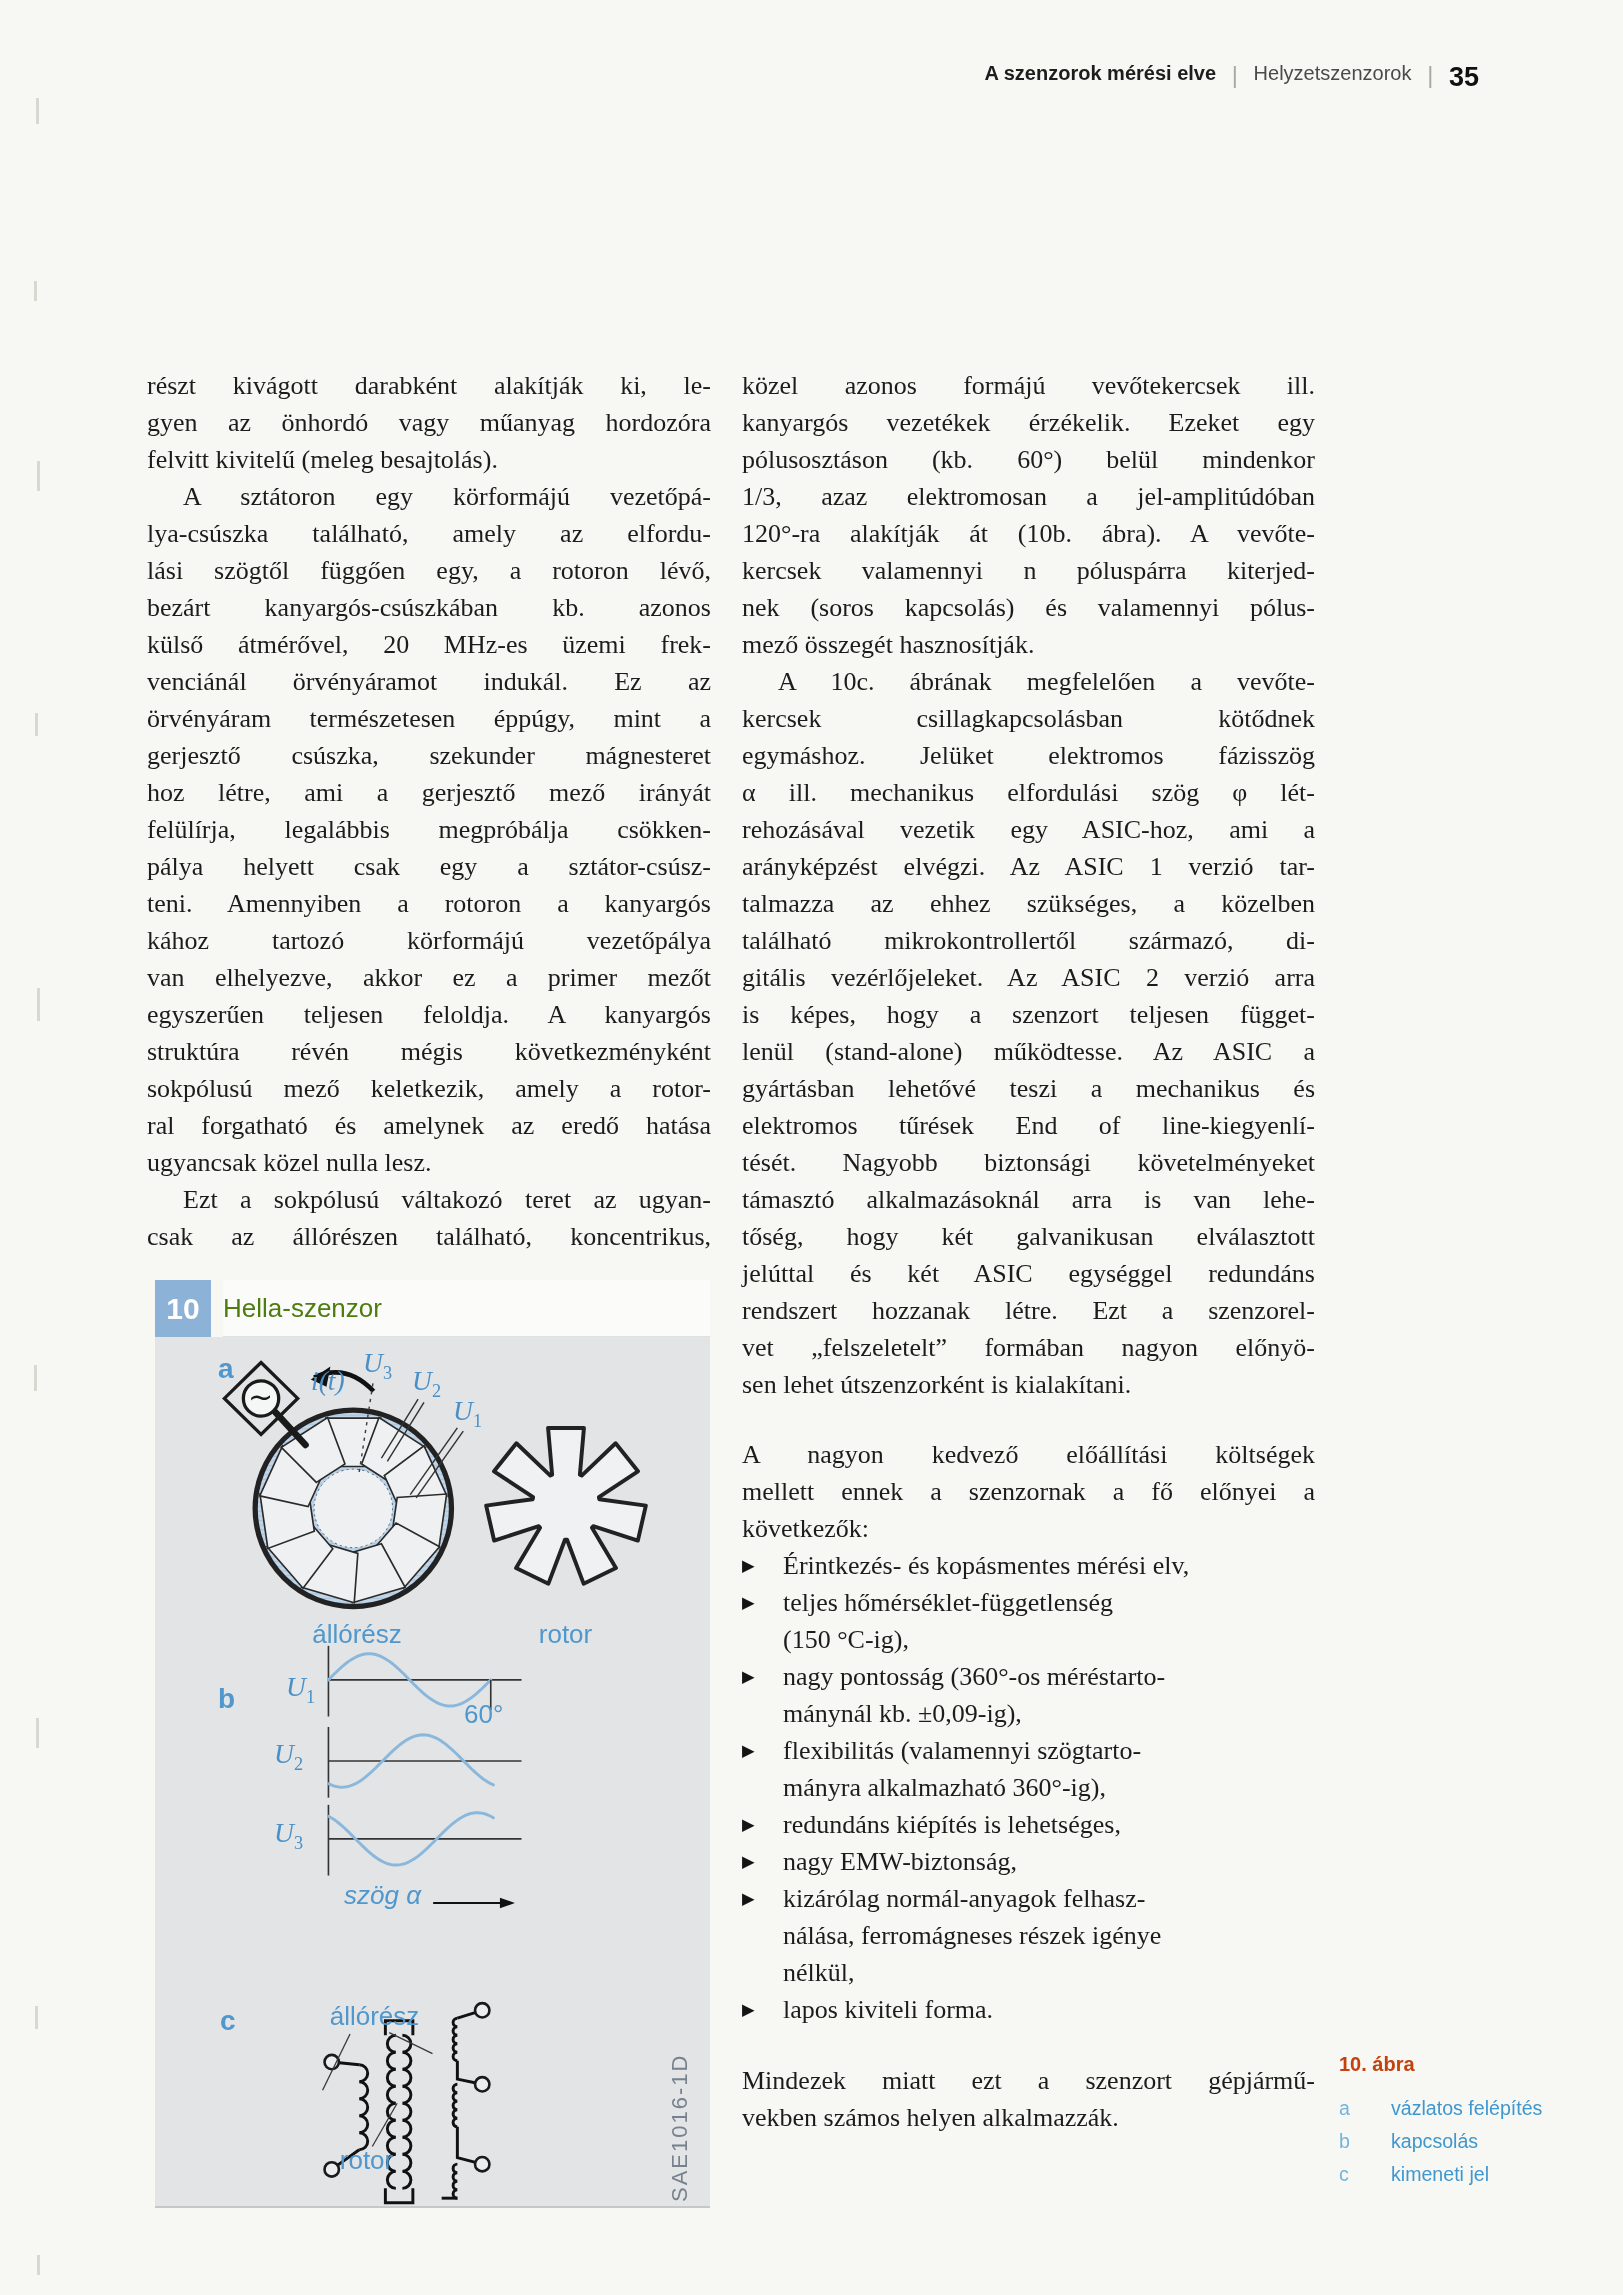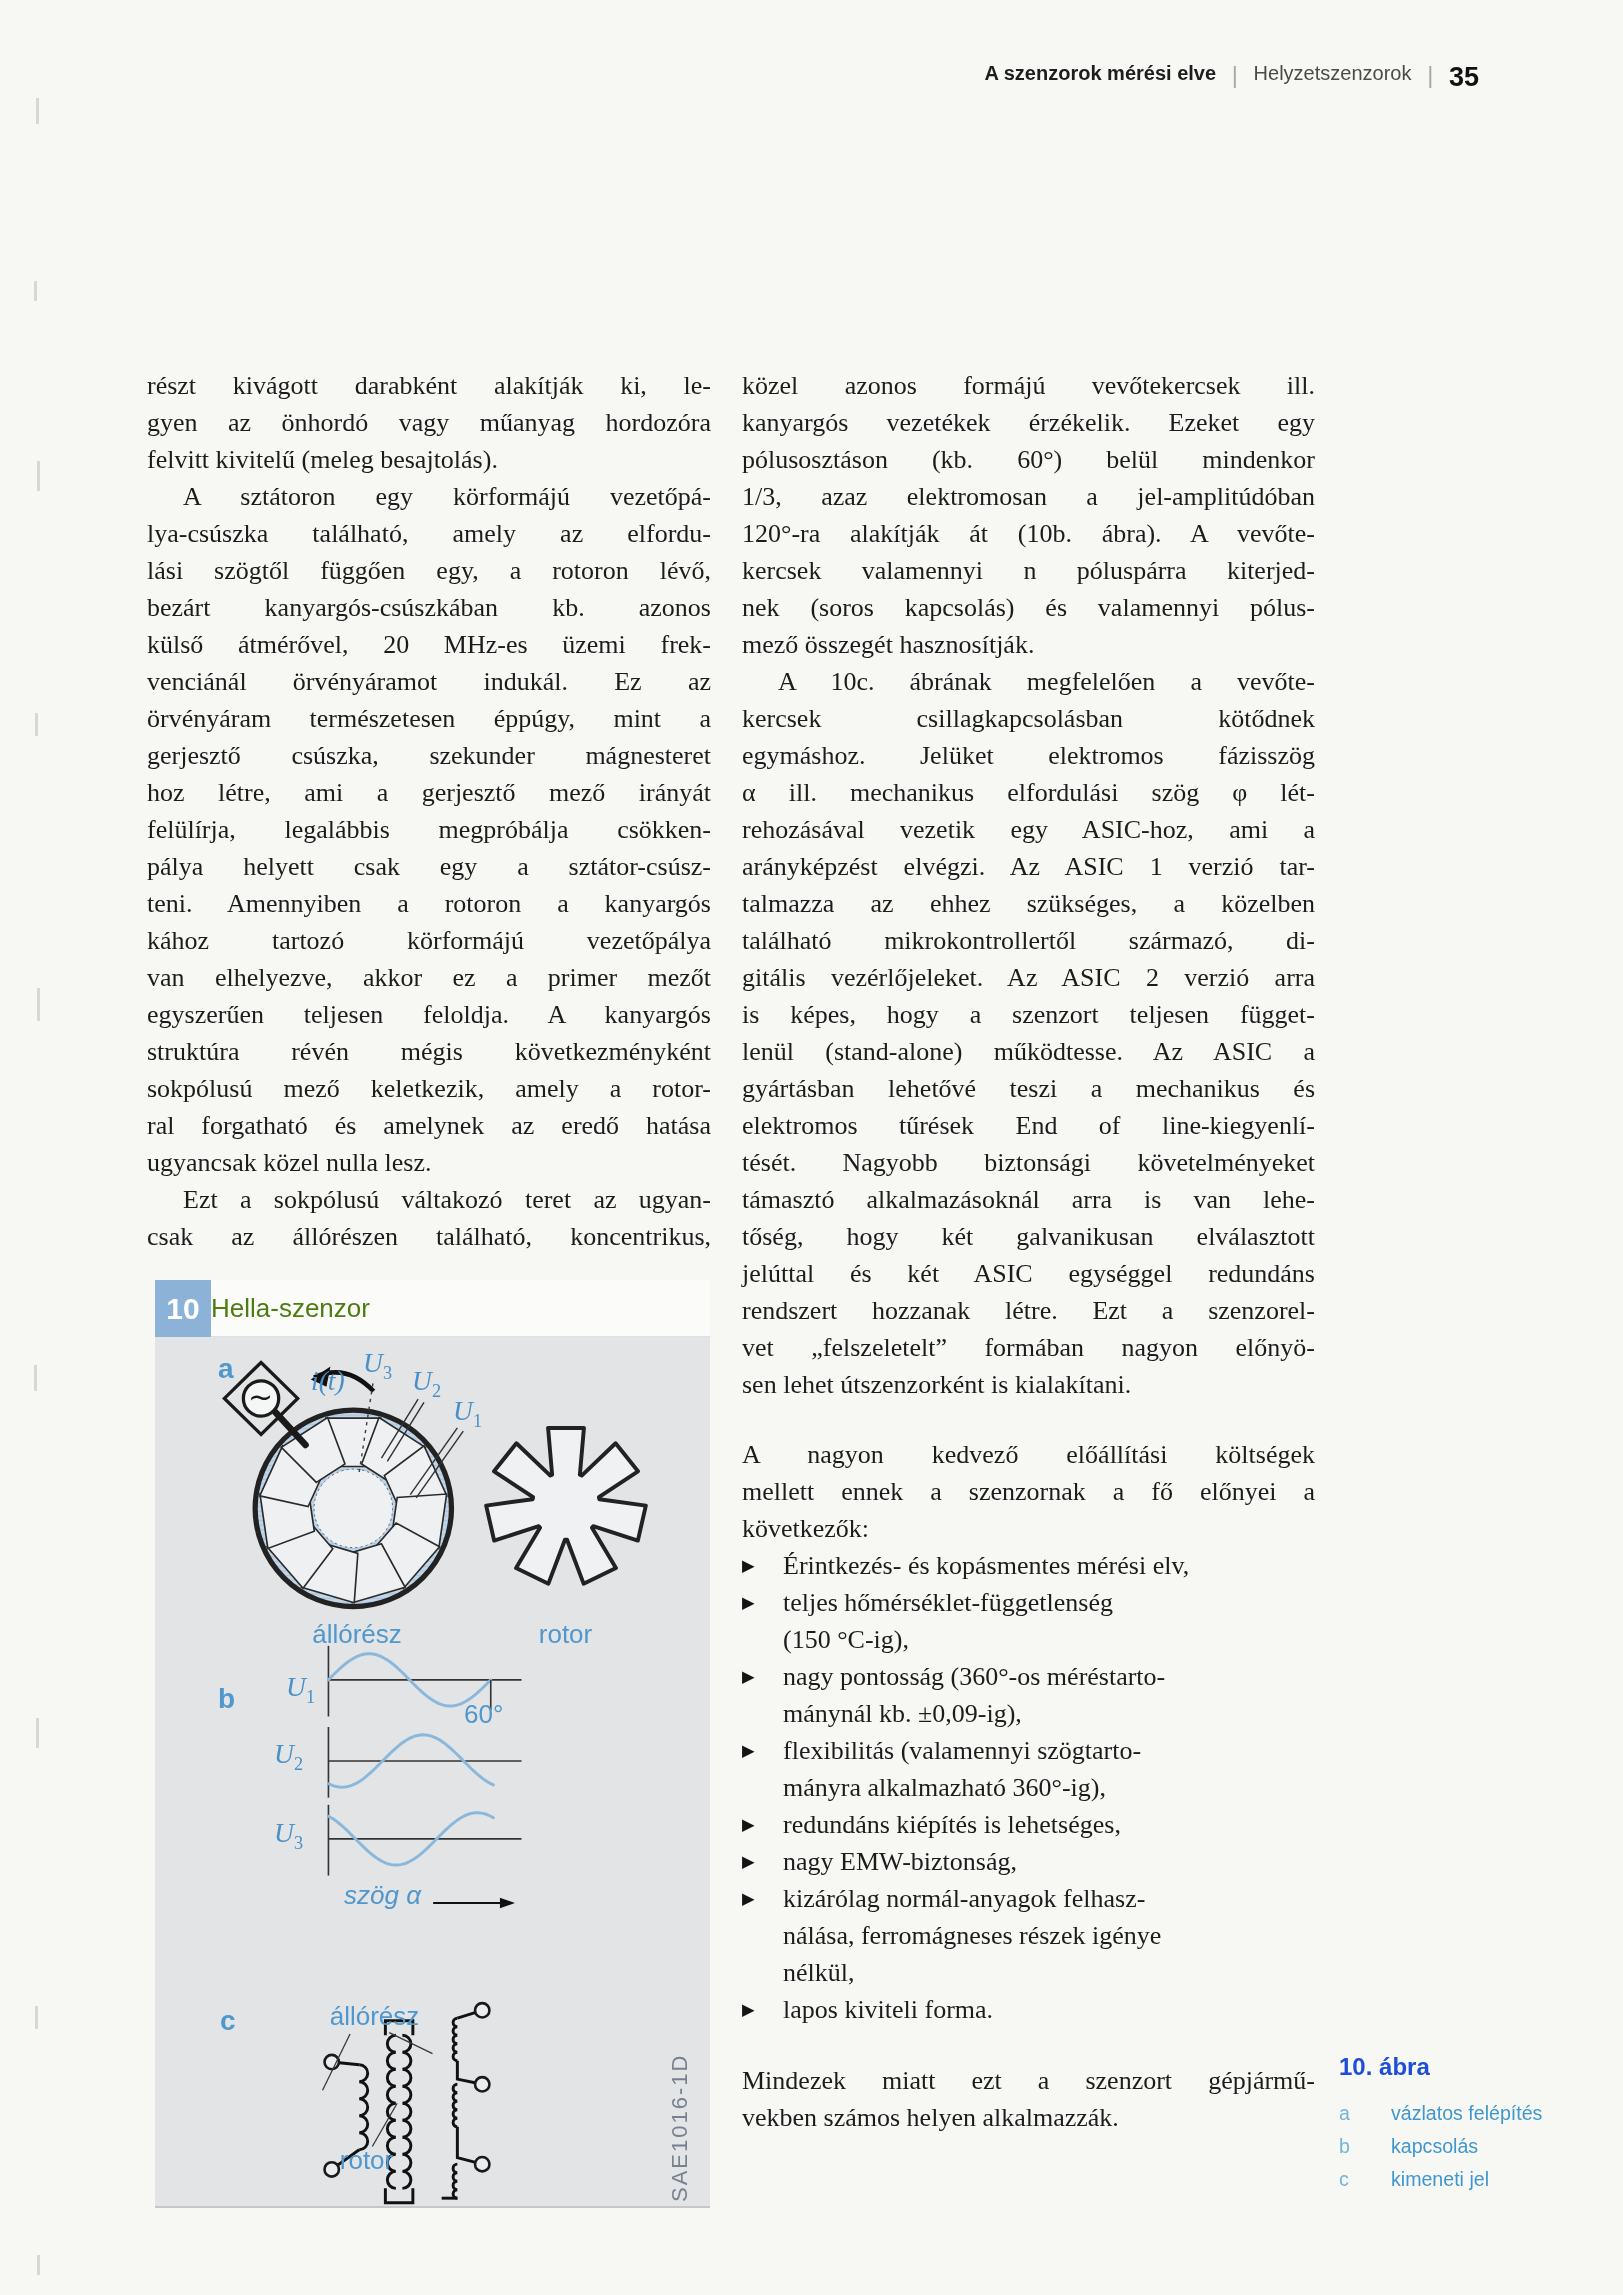--- a/index.html
+++ b/index.html
@@ -22,21 +22,21 @@
   .line.last{text-align-last:left;}
   .line.ind{text-indent:36px;}
   .line.bl{text-align:left;text-align-last:left;}
   .bullet-row{display:flex;}
   .bullet-marker{width:41px;flex:none;font-family:"DejaVu Sans",sans-serif;
                  font-size:16.4px;line-height:37px;color:#141414;}
   .bullet-text{flex:1;}
 
   
   .figure{position:absolute;left:155px;top:1280px;width:555px;height:928px;}
-  .fig-header{position:absolute;left:0;top:0;width:100%;height:57px;display:flex;z-index:3;}
+  .fig-header{position:absolute;left:0;top:0;width:100%;height:57px;display:flex;z-index:3;gap:12px;}
   .fig-num{width:56px;background:#8cb3d7;color:#ffffff;
            font:bold 30px "Liberation Sans",sans-serif;
            display:flex;align-items:center;justify-content:center;}
   .fig-title{flex:1;background:#fbfbfa;color:#4d7c0f;font:400 26px "Liberation Sans",sans-serif;
              display:flex;align-items:center;border-bottom:1.3px solid #dfe0e0;}
   .fig-body{position:absolute;left:0;top:57px;right:0;bottom:0;background:#e3e4e6;
             border-bottom:2px solid #c6c7c9;}
   #fig-svg{position:absolute;left:0;top:0;z-index:1;}
   .flabel{position:absolute;z-index:2;font-family:"Liberation Sans",sans-serif;color:#4f97cc;}
   .fl-letter{font-weight:bold;font-size:28px;}
@@ -45,21 +45,21 @@
   .fl-math{font-family:"Liberation Serif",serif;font-style:italic;font-size:27.5px;color:#4a90c6;z-index:2;position:absolute;}
   .fl-math sub{font-size:18.3px;font-style:normal;}
   .ac-sym{position:absolute;z-index:2;font-size:30px;color:#1a1a1a;text-align:center;
           font-family:"DejaVu Sans",sans-serif;}
   .sae{position:absolute;left:512px;top:922px;width:196px;z-index:2;
        transform:rotate(-90deg);transform-origin:0 0;
        font:22px "Liberation Sans",sans-serif;color:#77828e;letter-spacing:2px;}
 
   
   .caption{position:absolute;left:1339px;top:2053px;font-family:"Liberation Sans",sans-serif;}
-  .cap-title{font-weight:bold;font-size:24px;color:#1d4ed8;margin-bottom:15.7px;}
+  .cap-title{font-weight:bold;font-size:20px;color:#c2410c;margin-bottom:15.7px;}
   .cap-item{display:flex;font-size:19.6px;line-height:33px;}
   .cap-key{width:52px;color:#74b5dc;}
   .cap-text{color:#3f97cf;}
 
   
   .mark{position:absolute;width:2.6px;background:#cfcfc8;opacity:.8;}
 </style>
 </head>
 <body>
 

